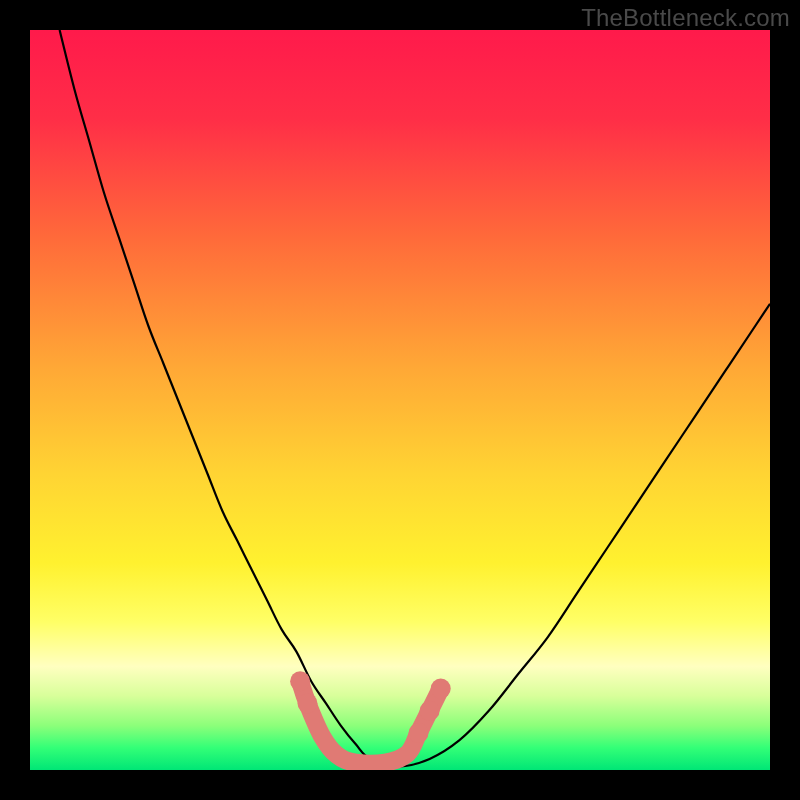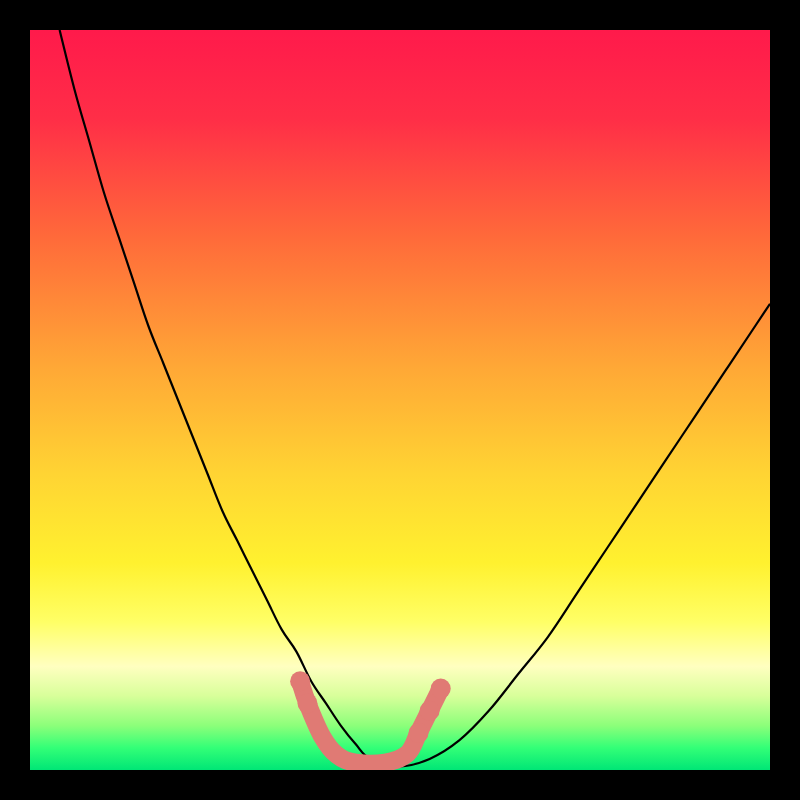--- a/index.html
+++ b/index.html
@@ -50,20 +50,21 @@
     top: 0;
     width: 100%;
     height: 100%;
     z-index: 5;
   }
 </style>
 </head>
 <body>
 
 <div class="frame">
+  <div class="watermark">TheBottleneck.com</div>
   <div class="plot">
     <svg class="gradient" viewBox="0 0 100 100" preserveAspectRatio="none">
       <defs>
         <linearGradient id="bg-grad" x1="0" y1="0" x2="0" y2="1">
             <stop offset="0%" stop-color="#ff1a4b"></stop>
             <stop offset="12%" stop-color="#ff2e47"></stop>
             <stop offset="28.000000000000004%" stop-color="#ff6a3a"></stop>
             <stop offset="45%" stop-color="#ffa636"></stop>
             <stop offset="60%" stop-color="#ffd433"></stop>
             <stop offset="72%" stop-color="#fff12f"></stop>

